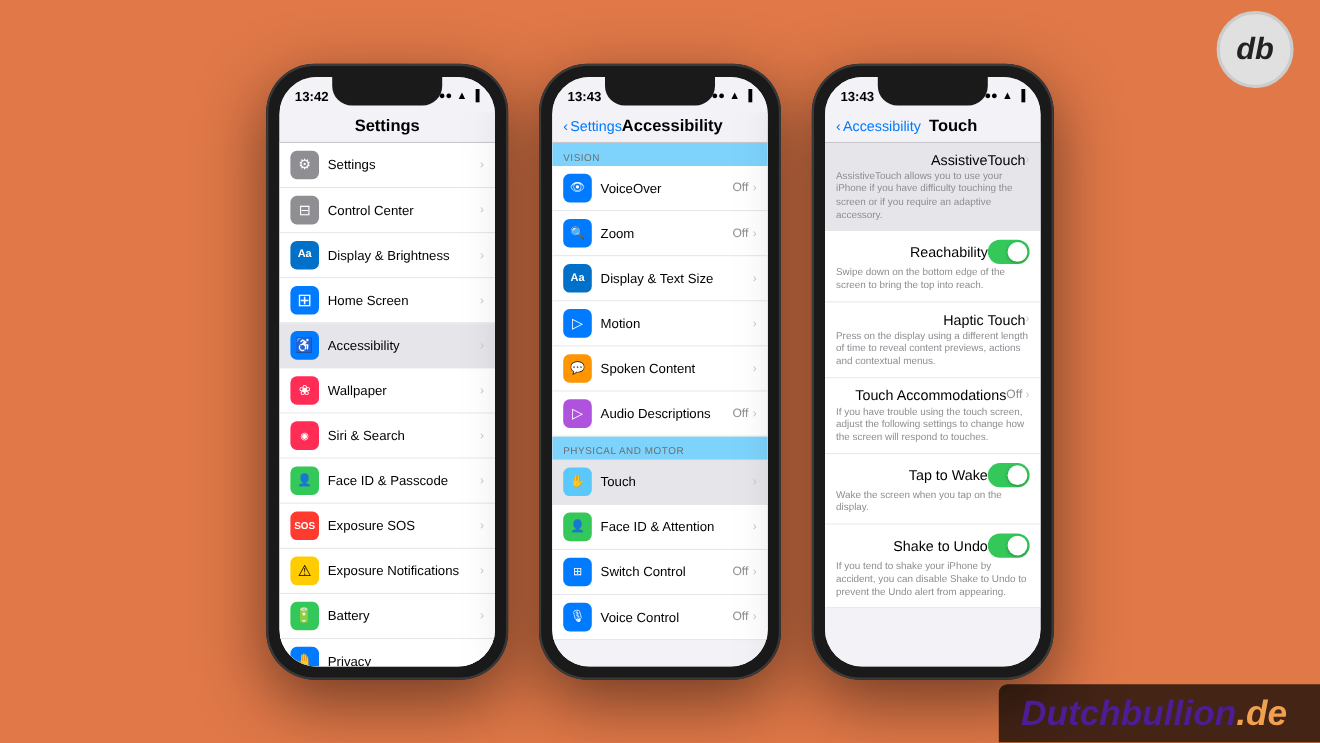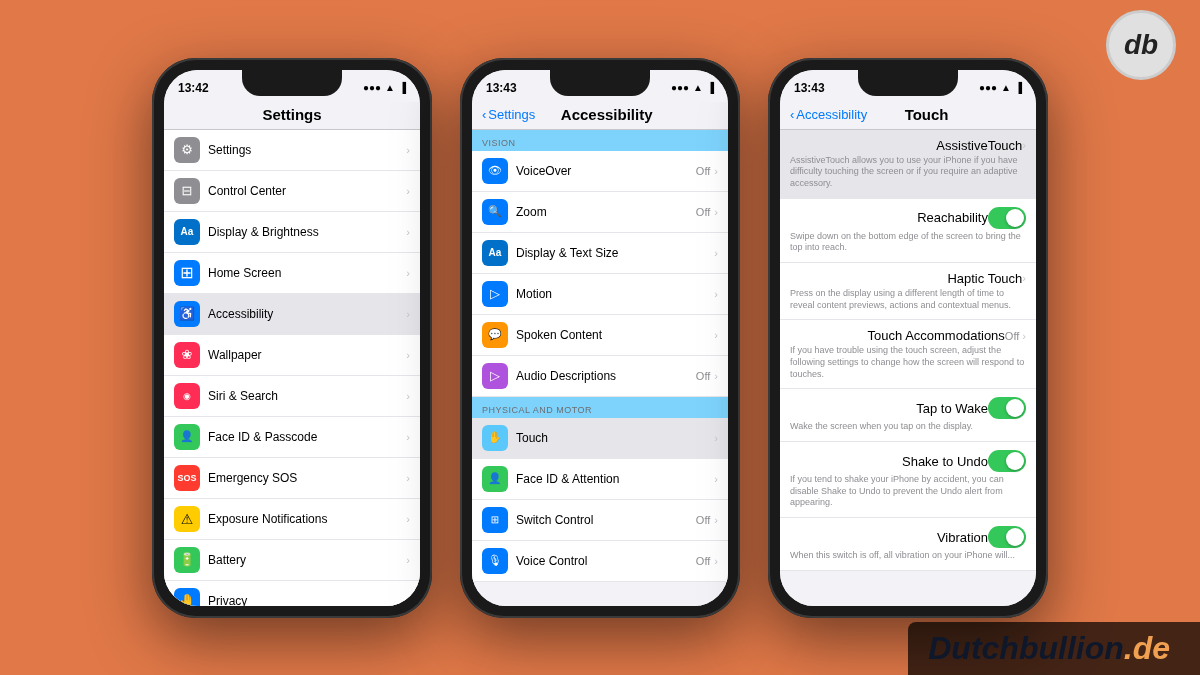--- a/index.html
+++ b/index.html
@@ -14,21 +14,21 @@
       overflow: hidden;
       position: relative;
     }
     .phones-container {
       display: flex;
       gap: 28px;
       align-items: center;
       padding: 20px;
     }
     .phone {
-      width: 280px;
+      width: 220px;
       height: 560px;
       background: #1a1a1a;
       border-radius: 44px;
       position: relative;
       box-shadow: 0 20px 60px rgba(0,0,0,0.5), inset 0 0 0 2px #3a3a3a;
       overflow: hidden;
     }
     .phone-screen {
       position: absolute;
       top: 12px;
@@ -204,21 +204,21 @@
       background: rgba(0,0,0,0.7);
       padding: 8px 30px 8px 20px;
       border-radius: 8px 0 0 0;
     }
     .watermark-text {
       color: #fff;
       font-size: 32px;
       font-weight: 800;
       font-style: italic;
     }
-    .watermark-text span { color: #0f172a; }
+    .watermark-text span { color: #4c1d95; }
     
     .db-logo {
       position: absolute;
       top: 10px;
       right: 24px;
       width: 70px;
       height: 70px;
       background: #e0e0e0;
       border-radius: 50%;
       display: flex;
@@ -297,21 +297,21 @@
           <span class="item-label">Siri &amp; Search</span>
           <span class="chevron">›</span>
         </div>
         <div class="settings-item">
           <div class="item-icon icon-green" style="font-size:11px;">👤</div>
           <span class="item-label">Face ID &amp; Passcode</span>
           <span class="chevron">›</span>
         </div>
         <div class="settings-item">
           <div class="item-icon icon-sos" style="background:#ff3b30;font-size:9px;font-weight:800;">SOS</div>
-          <span class="item-label">Emergency SOS</span>
+          <span class="item-label">Exposure SOS</span>
           <span class="chevron">›</span>
         </div>
         <div class="settings-item">
           <div class="item-icon icon-yellow" style="font-size:14px;">⚠</div>
           <span class="item-label">Exposure Notifications</span>
           <span class="chevron">›</span>
         </div>
         <div class="settings-item">
           <div class="item-icon icon-green" style="font-size:13px;">🔋</div>
           <span class="item-label">Battery</span>
@@ -480,29 +480,20 @@
         <div class="touch-item">
           <div class="touch-item-row">
             <span class="touch-item-title">Shake to Undo</span>
             <div class="toggle on">
                 <div class="toggle-knob"></div>
               </div>
           </div>
           <div class="touch-item-desc">If you tend to shake your iPhone by accident, you can disable Shake to Undo to prevent the Undo alert from appearing.</div>
         </div>
 
-        <div class="touch-item">
-          <div class="touch-item-row">
-            <span class="touch-item-title">Vibration</span>
-            <div class="toggle on">
-                <div class="toggle-knob"></div>
-              </div>
-          </div>
-          <div class="touch-item-desc">When this switch is off, all vibration on your iPhone will...</div>
-        </div>
       </div>
     </div>
   </div>
 
 </div>
 
 <div class="db-logo">
   <span>db</span>
 </div>
 

